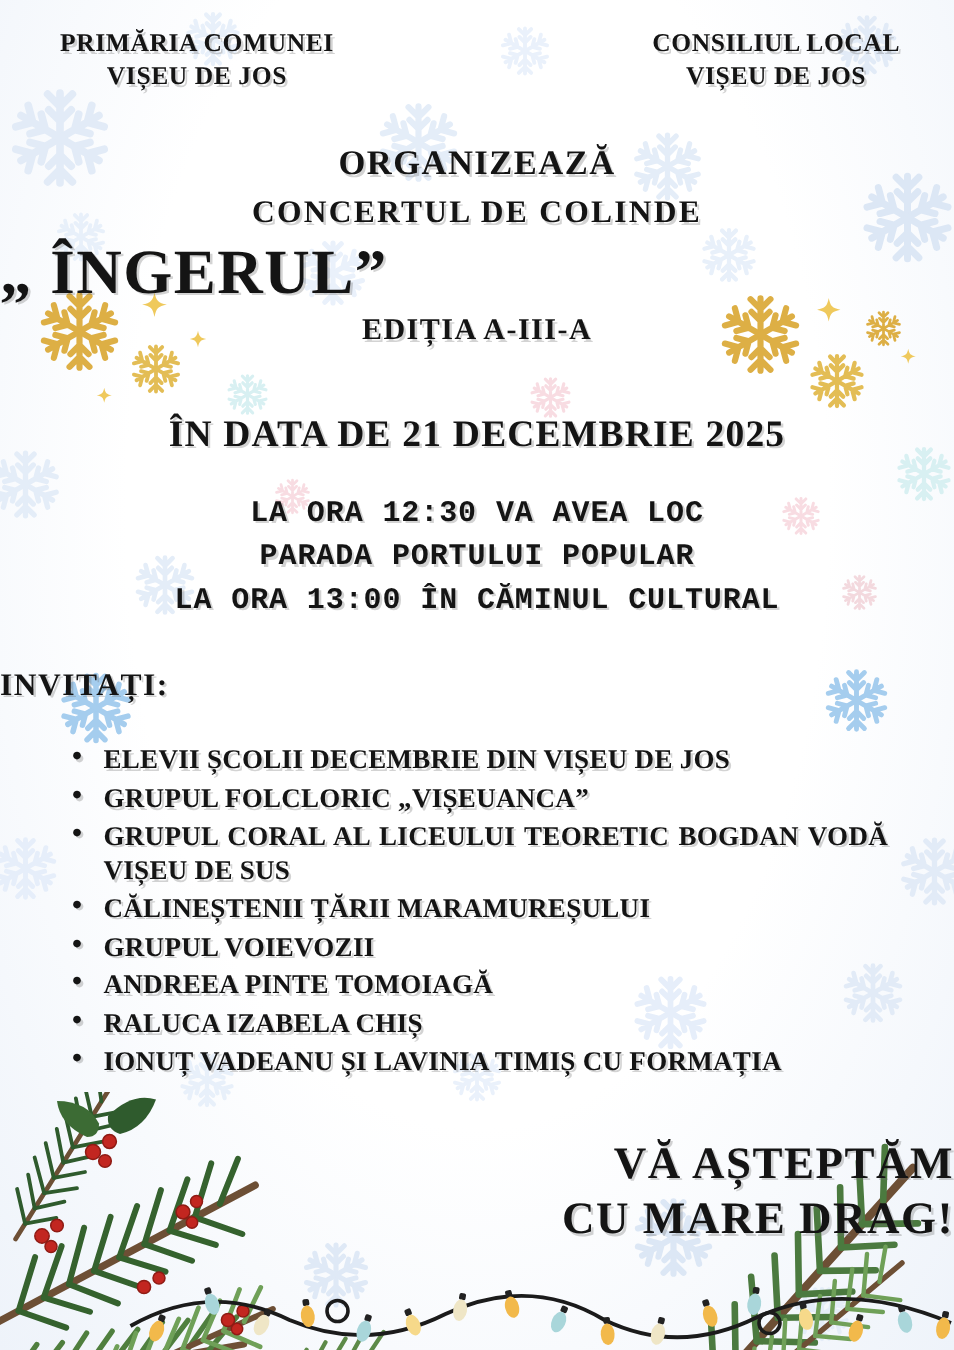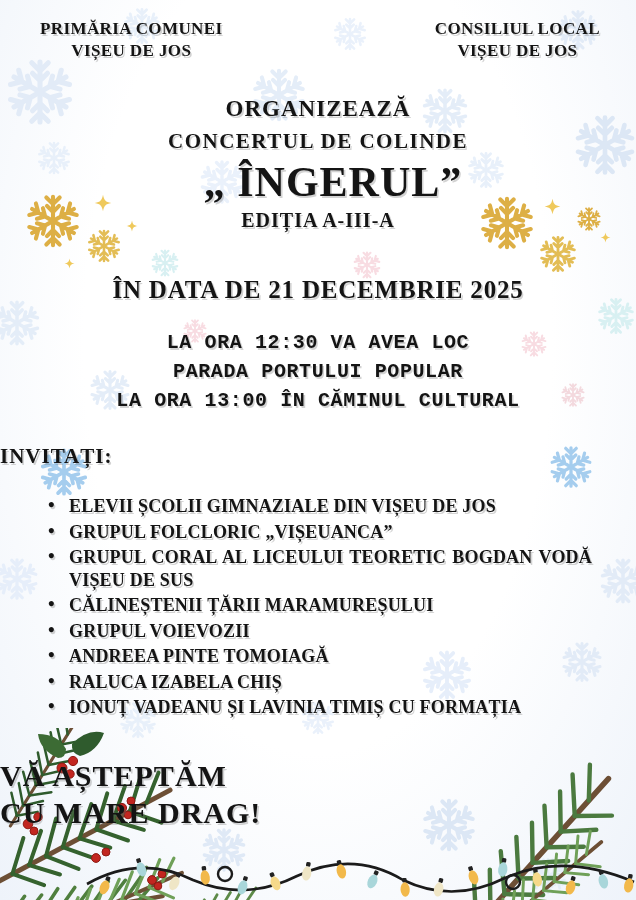--- a/index.html
+++ b/index.html
@@ -11,33 +11,33 @@
     font-family:"Liberation Serif","DejaVu Serif",serif;
     color:#141414;
   }
   .decor svg.fl{position:absolute;pointer-events:none;}
   .content{position:relative;z-index:3;}
   .shadowed{text-shadow:1.6px 1.8px 0 rgba(110,110,110,.30);}
   .org-row{display:flex;justify-content:space-between;padding:18px 36px 0 40px;}
   .org-block{text-align:center;font-weight:bold;font-size:17px;line-height:22px;letter-spacing:.4px;}
   .organizes{text-align:center;margin-top:34px;font-weight:bold;font-size:23px;letter-spacing:1px;}
   .title{text-align:center;margin-top:7px;font-weight:bold;font-size:21px;letter-spacing:1.5px;}
-  .event-name{text-align:center;margin-top:4px;font-weight:bold;font-size:42px;letter-spacing:1px;padding-left:30px;}
+  .event-name{margin-top:4px;font-weight:bold;font-size:42px;letter-spacing:1px;}
   .edition{text-align:center;margin-top:3px;font-weight:bold;font-size:20px;letter-spacing:1px;}
   .date-line{text-align:center;margin-top:44px;font-weight:bold;font-size:25px;letter-spacing:.8px;}
   .schedule{margin-top:24px;text-align:center;font-weight:bold;font-size:20px;line-height:29px;letter-spacing:.6px;font-family:Liberation Mono, monospace;}
   .invitati{margin-top:29px;font-weight:bold;font-size:21px;letter-spacing:1px;}
   ul.guests{margin:26px 44px 0 48px;padding:0;list-style:none;}
   ul.guests li{
     position:relative;padding-left:21px;margin-bottom:3px;
     font-weight:bold;font-size:18px;line-height:22.5px;letter-spacing:.2px;
     text-align:justify;
   }
   ul.guests li::before{content:"\2022";position:absolute;left:0;top:-1px;font-size:19px;}
-  .closing{margin-top:38px;text-align:left;font-weight:bold;font-size:30px;line-height:37px;letter-spacing:1px;}
+  .closing{margin-top:38px;text-align:right;font-weight:bold;font-size:30px;line-height:37px;letter-spacing:1px;}
 </style>
 </head>
 <body>
 
 <div class="poster">
 
   <svg width="0" height="0" style="position:absolute" aria-hidden="true">
     <defs>
       <path id="flake-arm" d="M0 1 L0 -20 M0 -14 L-5.5 -19.5 M0 -14 L5.5 -19.5 M0 -7.5 L-5 -12.5 M0 -7.5 L5 -12.5"></path>
       <symbol id="flake" viewBox="-24 -24 48 48" overflow="visible">
@@ -267,21 +267,21 @@
 
     <div class="schedule shadowed">
       <div>LA ORA 12:30 VA AVEA LOC</div>
       <div>PARADA PORTULUI POPULAR</div>
       <div>LA ORA 13:00 ÎN CĂMINUL CULTURAL</div>
     </div>
 
     <div class="invitati shadowed">INVITAȚI:</div>
 
     <ul class="guests shadowed">
-      <li>ELEVII ȘCOLII GIMNAZIALE DIN VIȘEU DE JOS</li>
+      <li>ELEVII ȘCOLII DECEMBRIE DIN VIȘEU DE JOS</li>
       <li>GRUPUL FOLCLORIC „VIȘEUANCA”</li>
       <li>GRUPUL CORAL AL LICEULUI TEORETIC BOGDAN VODĂ VIȘEU DE SUS</li>
       <li>CĂLINEȘTENII ȚĂRII MARAMUREȘULUI</li>
       <li>GRUPUL VOIEVOZII</li>
       <li>ANDREEA PINTE TOMOIAGĂ</li>
       <li>RALUCA IZABELA CHIȘ</li>
       <li>IONUȚ VADEANU ȘI LAVINIA TIMIȘ CU FORMAȚIA</li>
     </ul>
 
     <div class="closing shadowed">

